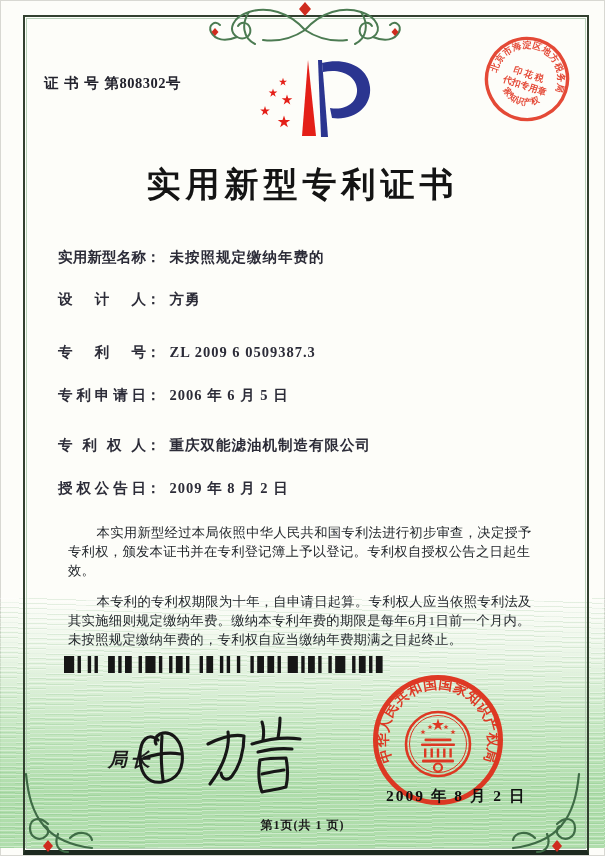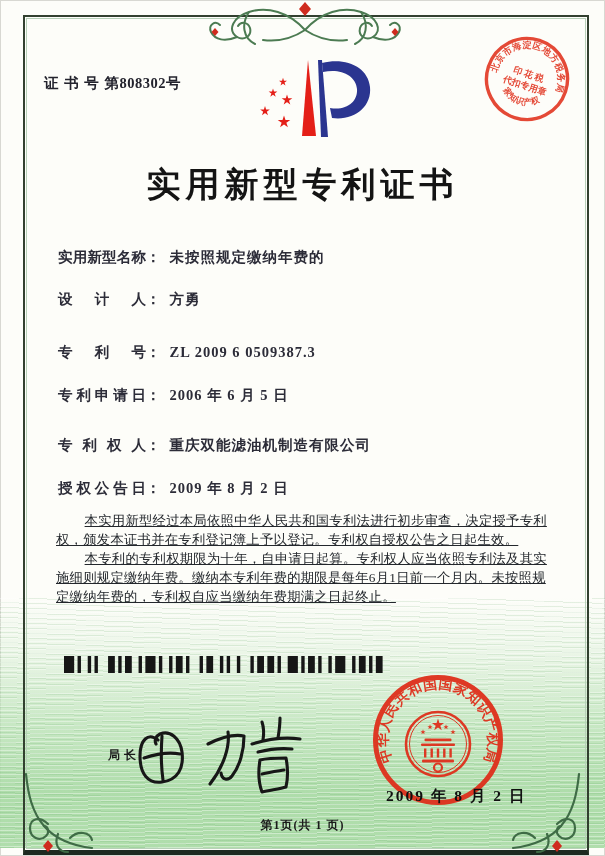--- a/index.html
+++ b/index.html
@@ -34,24 +34,24 @@
     font-size:34px;font-weight:700;letter-spacing:5px;color:#141414;}
   .row{position:absolute;left:58px;z-index:3;font-size:14.5px;font-weight:600;
     color:#2c2c38;white-space:nowrap;}
   .row .field-label{display:inline-block;width:88px;text-align:justify;
     text-align-last:justify;vertical-align:bottom;}
   .row .colon{margin-right:9px;}
   .row .field-value{letter-spacing:1px;}
   .r1{top:248px}.r2{top:290px}.r3{top:343px}.r4{top:386px}.r5{top:436px}.r6{top:479px}
   .body-text{position:absolute;left:56px;top:511px;width:496px;z-index:3;
     font-size:13.3px;line-height:1.43;color:#23272c;font-weight:500;letter-spacing:.3px;}
-  .body-text p{margin:0;text-indent:2.15em;text-decoration:underline;}
+  .body-text p{margin:12px;text-indent:2.15em;}
   .barcode{position:absolute;left:64px;top:656px;width:322px;height:17px;z-index:3;}
-  .signer{position:absolute;left:108px;top:747px;z-index:5;font-size:12px;
-    letter-spacing:4px;color:#1c1c1c;font-weight:600;}
+  .signer{position:absolute;left:108px;top:747px;z-index:5;font-size:19px;
+    letter-spacing:4px;color:#1c1c1c;font-weight:600;font-style:italic;}
   .signature{position:absolute;left:128px;top:710px;z-index:5;}
   .sr-only{position:absolute;width:1px;height:1px;overflow:hidden;clip:rect(0 0 0 0);}
   .issue-date{position:absolute;left:386px;top:786px;z-index:5;font-size:15.5px;
     font-weight:700;letter-spacing:2px;color:#101010;}
   .page-footer{position:absolute;left:0;right:0;top:817px;z-index:3;text-align:center;
     font-size:12px;font-weight:600;color:#1a1a1a;letter-spacing:1px;}
   .logo{position:absolute;left:242px;top:49px;z-index:3;}
   .tax-stamp{position:absolute;left:477px;top:29px;z-index:4;opacity:.92;}
   .office-seal{position:absolute;left:370px;top:672px;z-index:4;opacity:.93;}
 </style>

